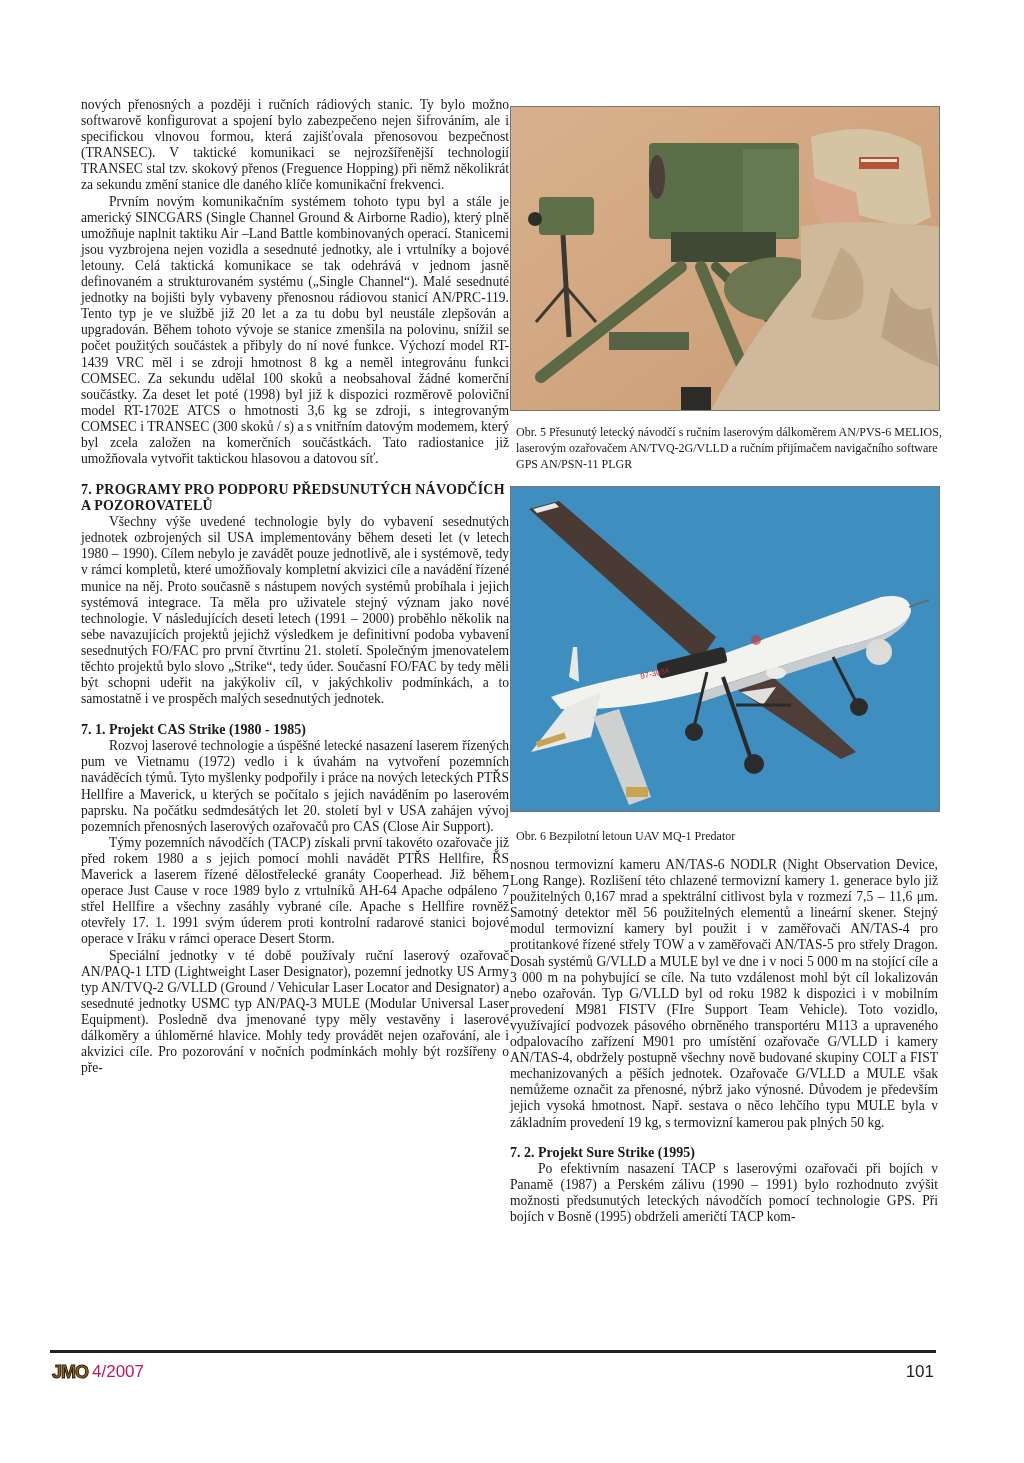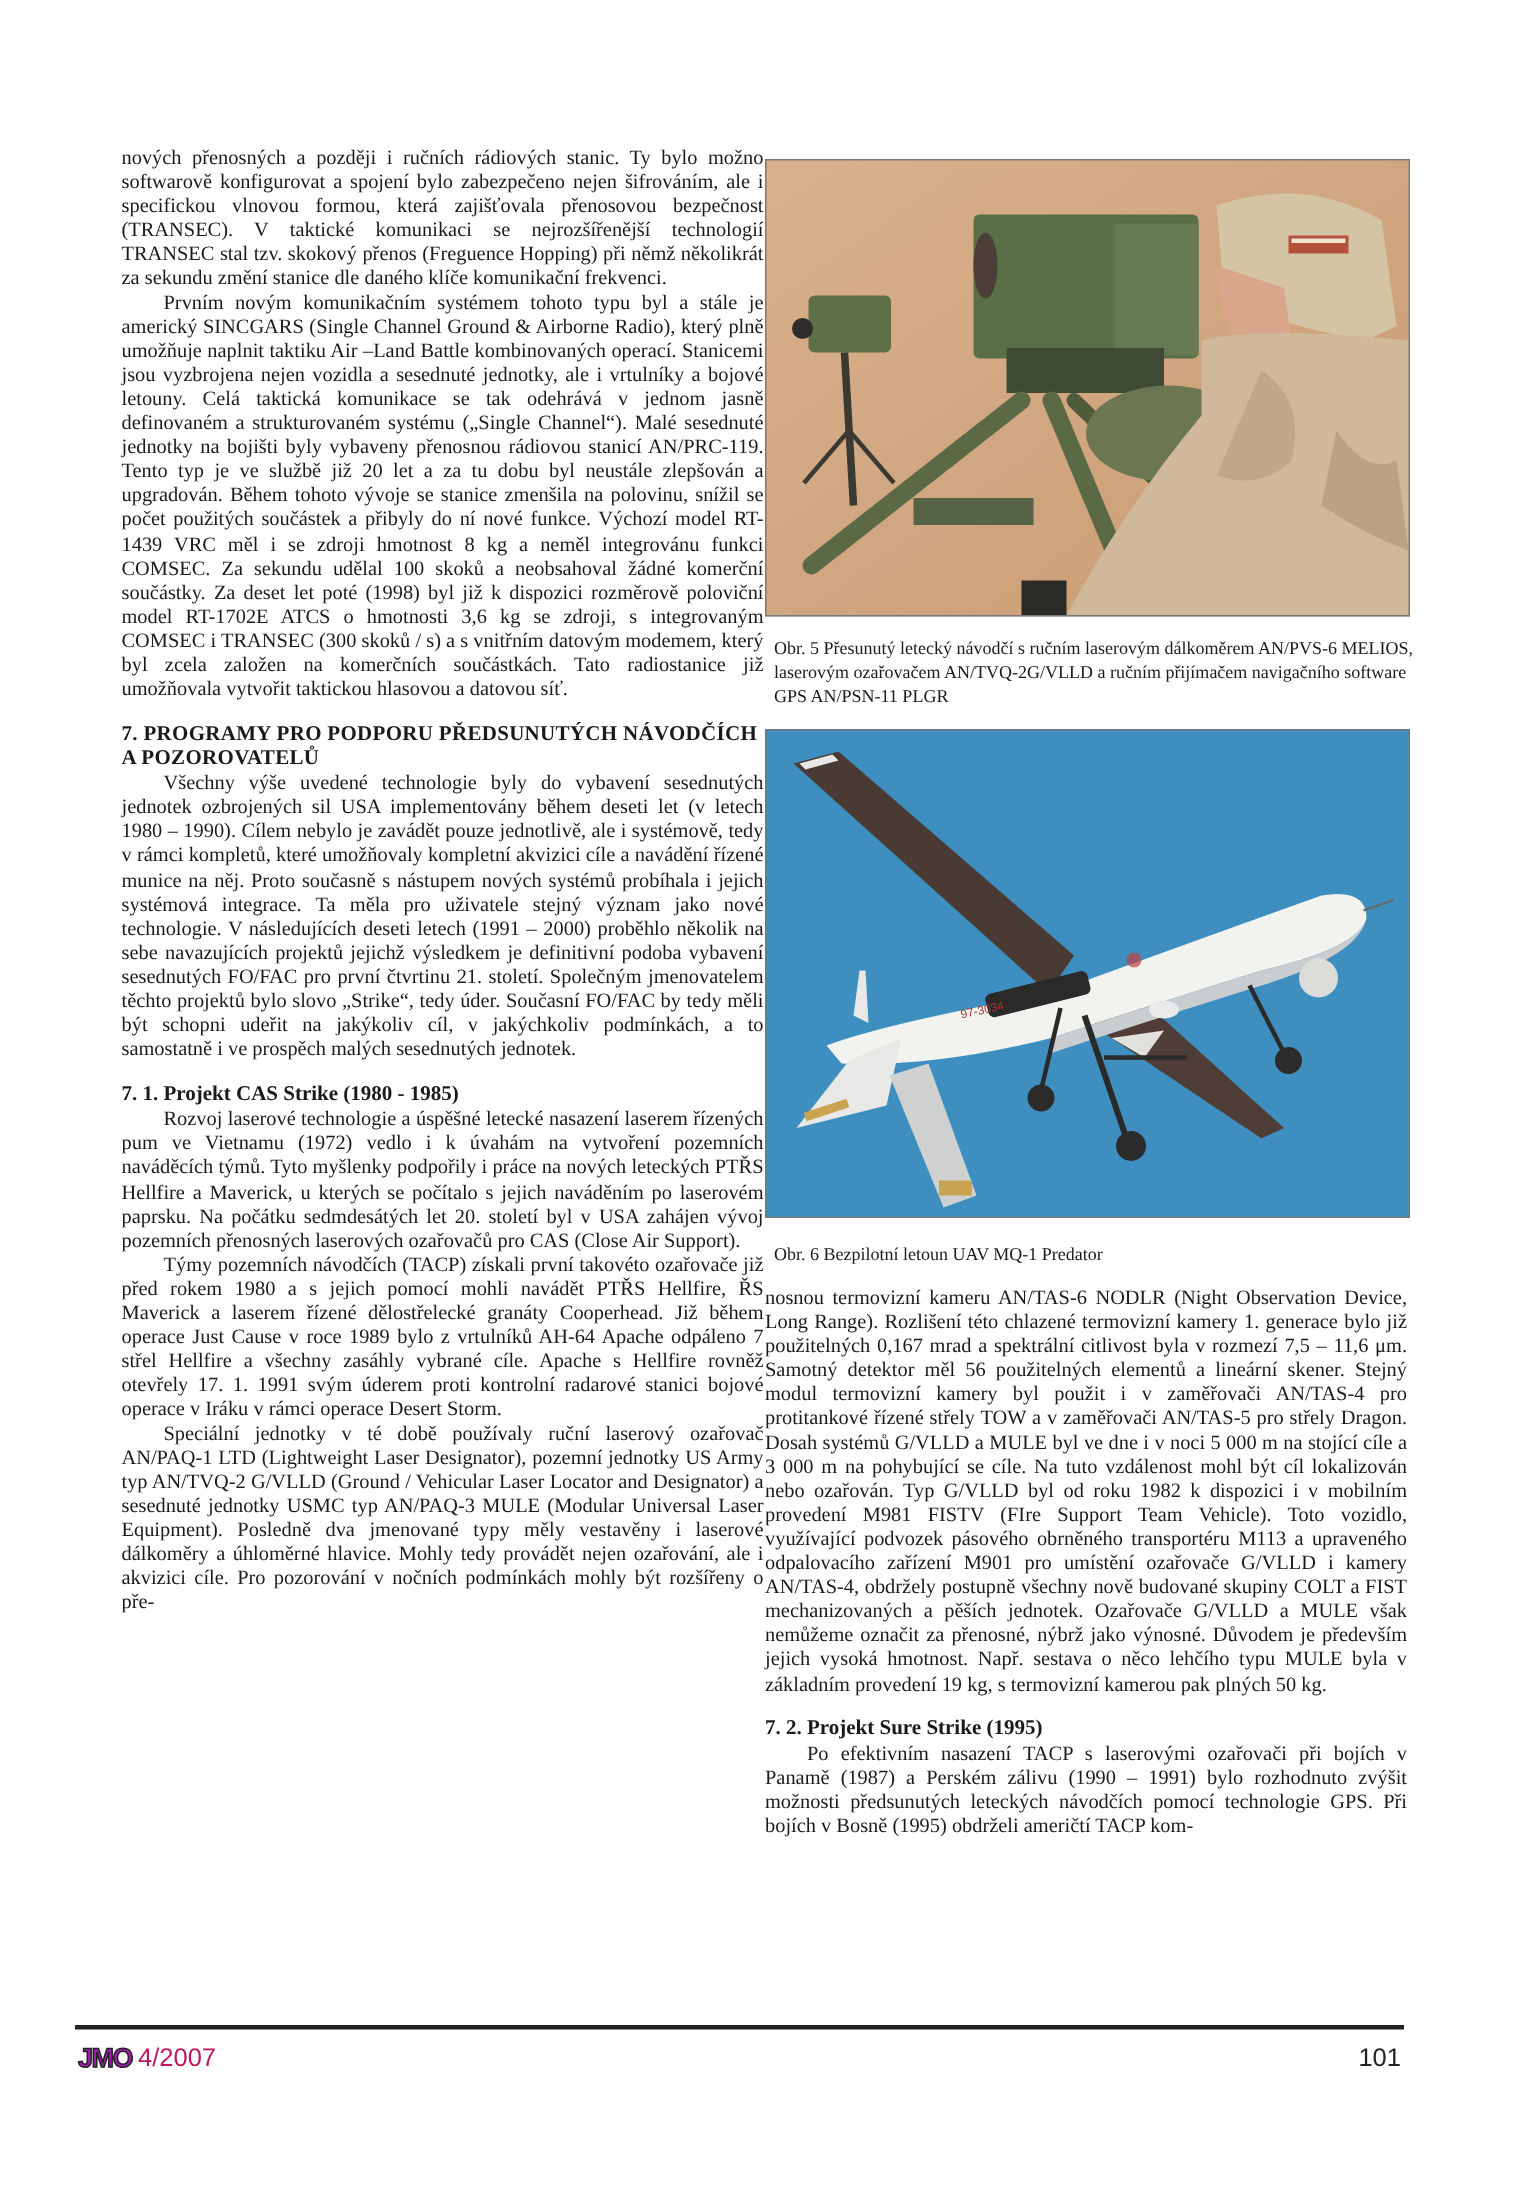--- a/index.html
+++ b/index.html
@@ -14,21 +14,21 @@
   .gap{height:15px;}
   .gap2{height:14px;}
   .photo{position:absolute;border:1px solid #777;overflow:hidden;}
   .photo1{left:510px;top:106px;width:428px;height:303px;background:#d3ad88;}
   .photo2{left:510px;top:486px;width:428px;height:324px;background:#3d8fbf;}
   .caption{position:absolute;left:516px;width:440px;text-align:left;font-size:12px;line-height:16px;}
   .cap1{top:424px;}
   .cap2{top:828px;}
   .footer-rule{position:absolute;left:50px;top:1350px;width:886px;height:3px;background:#222;}
   .footer{position:absolute;top:1362px;font-family:"Liberation Sans","DejaVu Sans",sans-serif;font-size:17px;}
-  .logo{left:52px;font-weight:bold;color:#a21caf;-webkit-text-stroke:1px #222;letter-spacing:-1px;font-size:18px;}
+  .logo{left:52px;font-weight:bold;color:#a16207;-webkit-text-stroke:1px #222;letter-spacing:-1px;font-size:18px;}
   .issue{left:92px;color:#be185d;}
   .pagenum{right:90px;color:#222;text-align:right;}
 </style>
 </head>
 <body>
 
 <div class="col col-left">
   <p>nových přenosných a později i ručních rádiových stanic. Ty bylo možno softwarově konfigurovat a spojení bylo zabezpečeno nejen šifrováním, ale i specifickou vlnovou formou, která zajišťovala přenosovou bezpečnost (TRANSEC). V taktické komunikaci se nejrozšířenější technologií TRANSEC stal tzv. skokový přenos (Freguence Hopping) při němž několikrát za sekundu změní stanice dle daného klíče komunikační frekvenci.</p>
   <p class="ind">Prvním novým komunikačním systémem tohoto typu byl a stále je americký SINCGARS (Single Channel Ground &amp; Airborne Radio), který plně umožňuje naplnit taktiku Air –Land Battle kombinovaných operací. Stanicemi jsou vyzbrojena nejen vozidla a sesednuté jednotky, ale i vrtulníky a bojové letouny. Celá taktická komunikace se tak odehrává v jednom jasně definovaném a strukturovaném systému („Single Channel“). Malé sesednuté jednotky na bojišti byly vybaveny přenosnou rádiovou stanicí AN/PRC-119. Tento typ je ve službě již 20 let a za tu dobu byl neustále zlepšován a upgradován. Během tohoto vývoje se stanice zmenšila na polovinu, snížil se počet použitých součástek a přibyly do ní nové funkce. Výchozí model RT-1439 VRC měl i se zdroji hmotnost 8 kg a neměl integrovánu funkci COMSEC. Za sekundu udělal 100 skoků a neobsahoval žádné komerční součástky. Za deset let poté (1998) byl již k dispozici rozměrově poloviční model RT-1702E ATCS o hmotnosti 3,6 kg se zdroji, s integrovaným COMSEC i TRANSEC (300 skoků / s) a s vnitřním datovým modemem, který byl zcela založen na komerčních součástkách. Tato radiostanice již umožňovala vytvořit taktickou hlasovou a datovou síť.</p>
   <div class="gap"></div>

